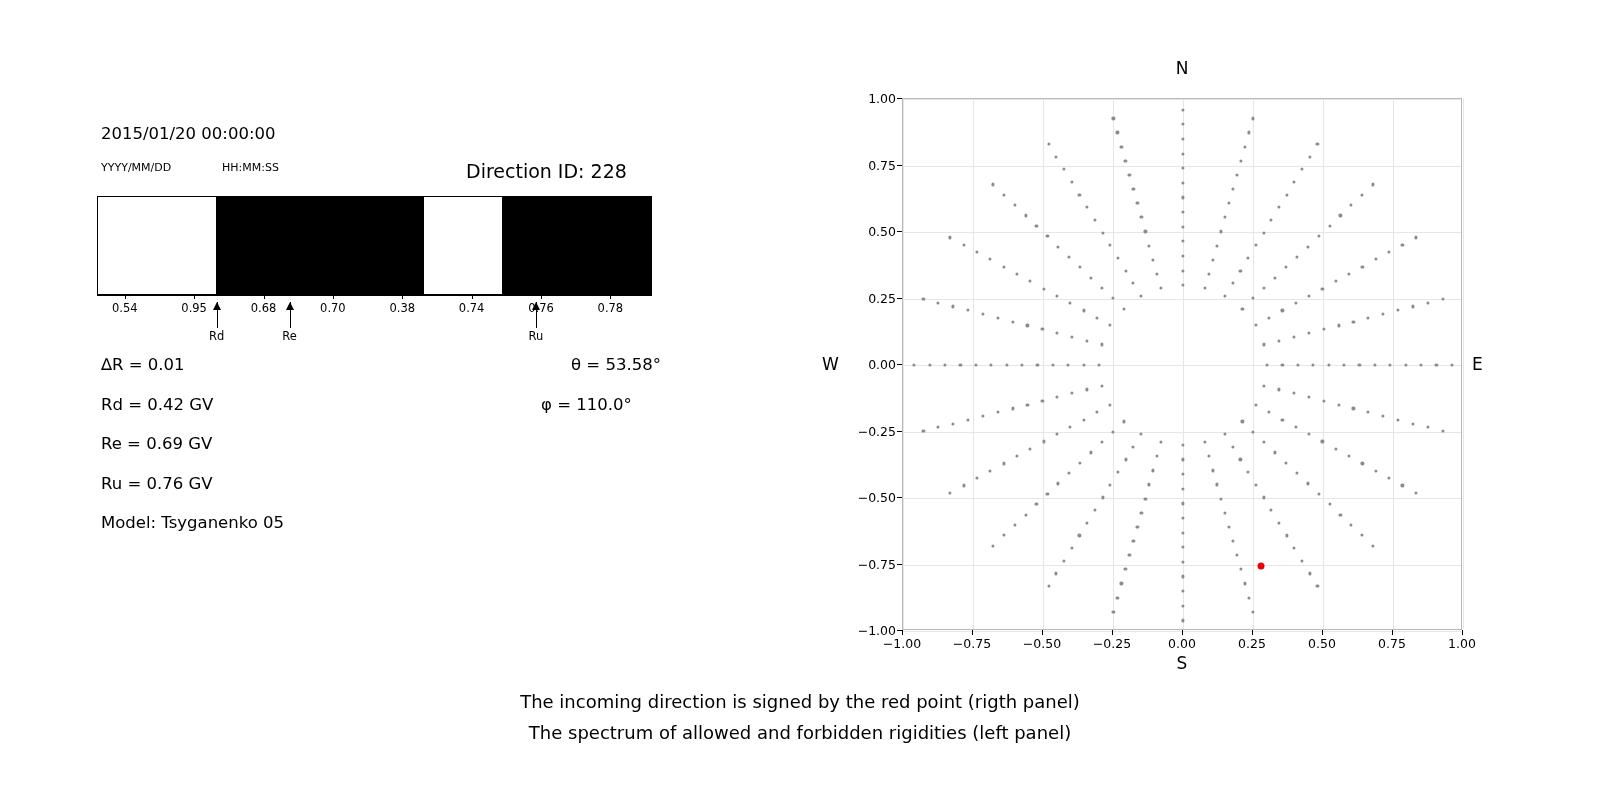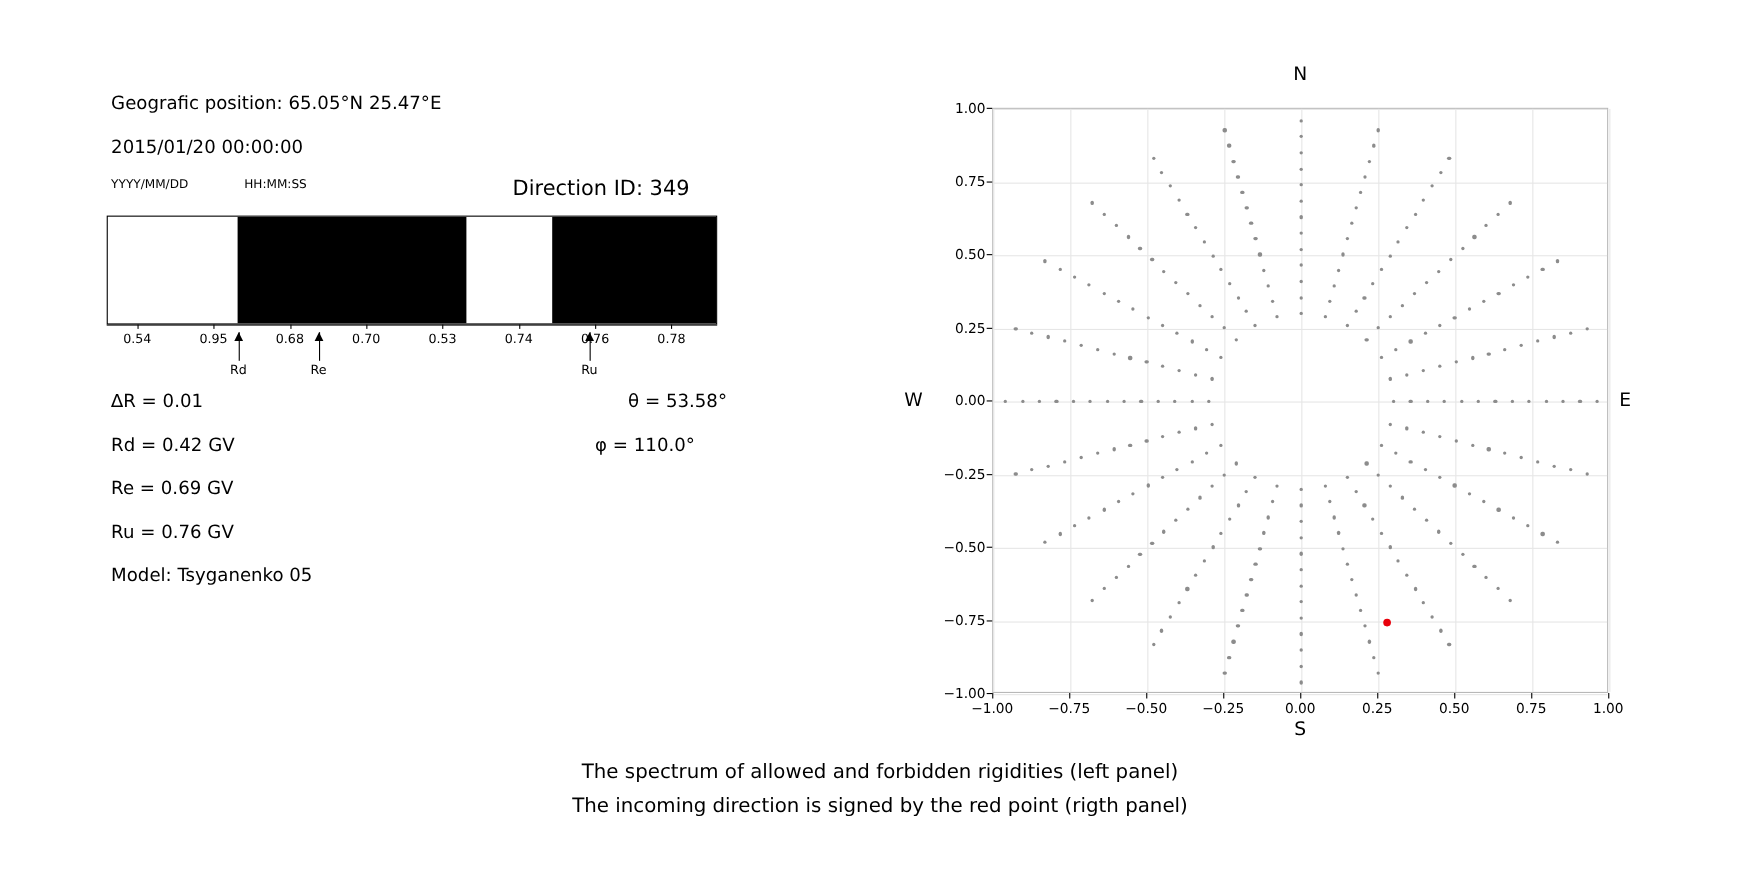--- a/index.html
+++ b/index.html
@@ -212,42 +212,41 @@
     font-size: 11px;
   }
 </style>
 </head>
 <body>
 
 <div class="root">
 
   <div class="left-panel">
 
-    <div class="geo-pos">Geografic position: 65.05°N 25.47°E</div>
     <div class="datetime">2015/01/20 00:00:00</div>
     <div class="fmt-date">YYYY/MM/DD</div>
     <div class="fmt-time">HH:MM:SS</div>
-    <div class="direction-id">Direction ID: 349</div>
+    <div class="direction-id">Direction ID: 228</div>
 
     <div class="spectrum" id="spectrum">
         <div class="band" style="left: 117.938px; width: 208.125px;"></div>
         <div class="band" style="left: 404.109px; width: 150.891px;"></div>
       </div>
     <div class="axis-line"></div>
     <div id="spectrum-ticks">
         <div class="tick" style="left: 124.75px;"></div>
         <div class="ticklabel" style="left: 124.75px;">0.54</div>
         <div class="tick" style="left: 194.125px;"></div>
         <div class="ticklabel" style="left: 194.125px;">0.95</div>
         <div class="tick" style="left: 263.5px;"></div>
         <div class="ticklabel" style="left: 263.5px;">0.68</div>
         <div class="tick" style="left: 332.875px;"></div>
         <div class="ticklabel" style="left: 332.875px;">0.70</div>
         <div class="tick" style="left: 402.25px;"></div>
-        <div class="ticklabel" style="left: 402.25px;">0.53</div>
+        <div class="ticklabel" style="left: 402.25px;">0.38</div>
         <div class="tick" style="left: 471.625px;"></div>
         <div class="ticklabel" style="left: 471.625px;">0.74</div>
         <div class="tick" style="left: 541px;"></div>
         <div class="ticklabel" style="left: 541px;">0.76</div>
         <div class="tick" style="left: 610.375px;"></div>
         <div class="ticklabel" style="left: 610.375px;">0.78</div>
       </div>
     <div id="spectrum-markers">
         <div class="marker" style="left: 216.672px;"></div>
         <div class="marker-label" style="left: 216.672px;">Rd</div>
@@ -641,17 +640,17 @@
         <div class="xtickmark" style="left: 662px;"></div>
       </div>
 
     <div class="compass compass-n">N</div>
     <div class="compass compass-s">S</div>
     <div class="compass compass-w">W</div>
     <div class="compass compass-e">E</div>
   </div>
 
   <div class="caption">
+    <div>The incoming direction is signed by the red point (rigth panel)</div>
     <div>The spectrum of allowed and forbidden rigidities (left panel)</div>
-    <div>The incoming direction is signed by the red point (rigth panel)</div>
   </div>
 
 </div>
 
 </body></html>

